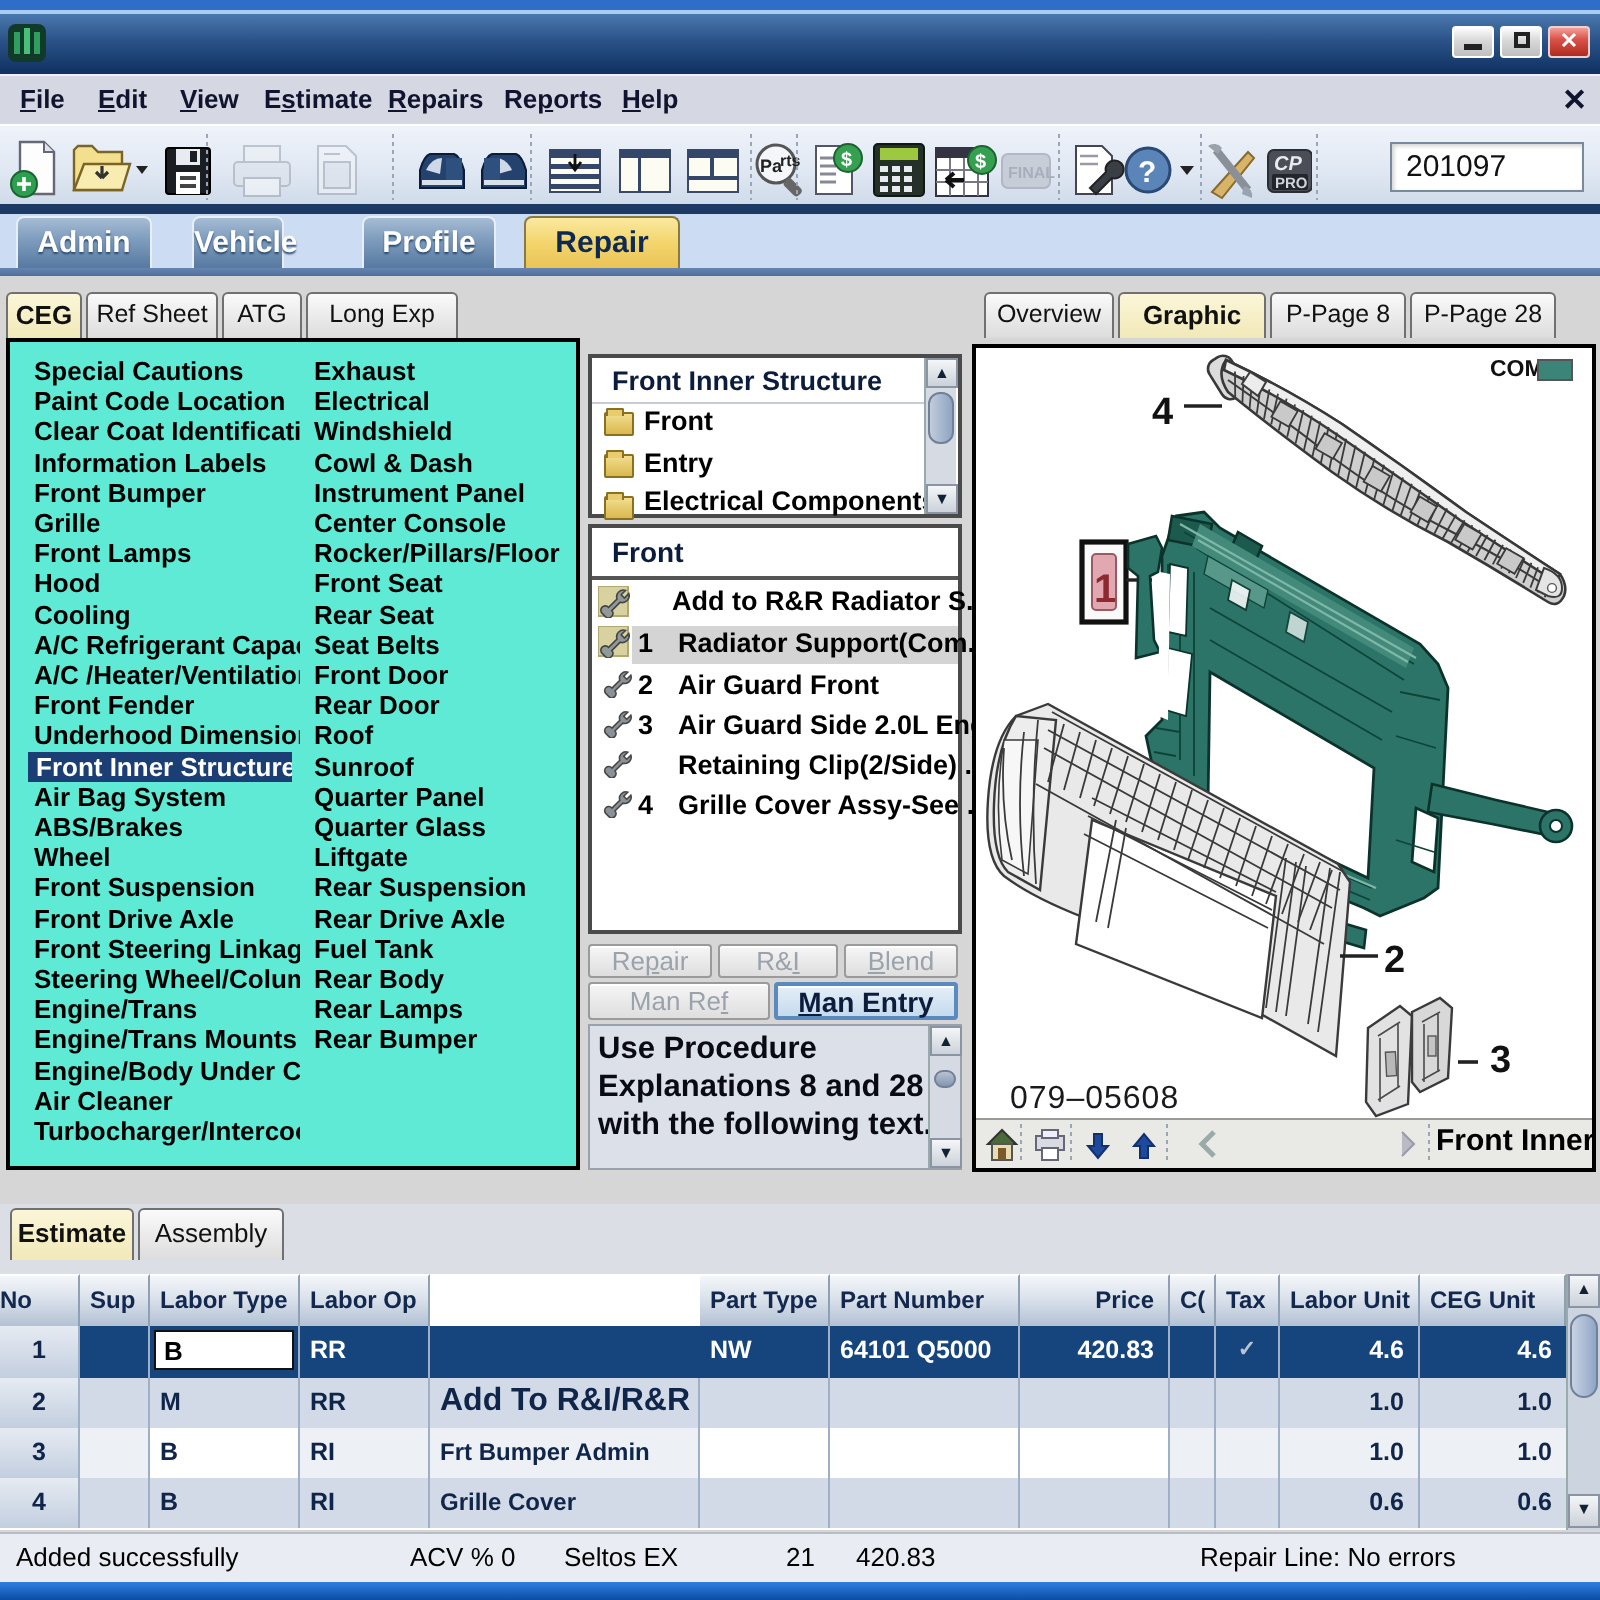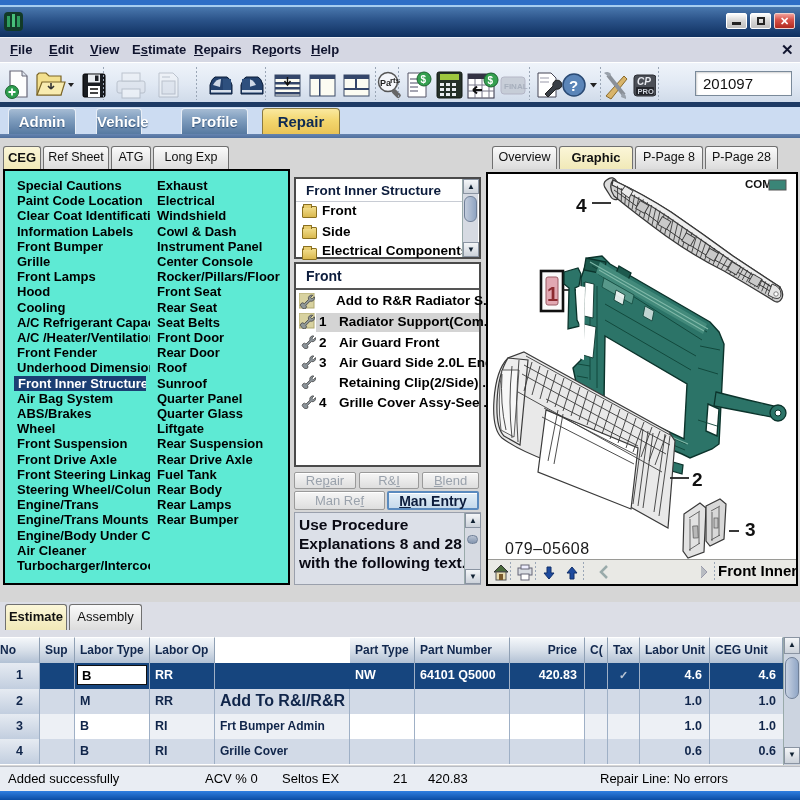--- a/index.html
+++ b/index.html
@@ -259,21 +259,21 @@
     <div class="a lcol" style="left:152px;width:128px">Exhaust<br>Electrical<br>Windshield<br>Cowl &amp; Dash<br>Instrument Panel<br>Center Console<br>Rocker/Pillars/Floor<br>Front Seat<br>Rear Seat<br>Seat Belts<br>Front Door<br>Rear Door<br>Roof<br>Sunroof<br>Quarter Panel<br>Quarter Glass<br>Liftgate<br>Rear Suspension<br>Rear Drive Axle<br>Fuel Tank<br>Rear Body<br>Rear Lamps<br>Rear Bumper</div>
     <div class="a" id="lsel">Front Inner Structure</div>
   </div>
 
   <div class="a midbox" style="left:294px;top:39px;width:187px;height:82px">
     <div class="a mhead">Front Inner Structure</div>
     <div class="a" style="left:0;top:22px;width:166px;height:1px;background:#c8ccd4"></div>
     <div class="folder" style="left:6px;top:27px"></div>
         <div class="a fitem" style="left:26px;top:24px">Front</div>
     <div class="folder" style="left:6px;top:48px"></div>
-        <div class="a fitem" style="left:26px;top:45px">Side</div>
+        <div class="a fitem" style="left:26px;top:45px">Entry</div>
     <div class="folder" style="left:6px;top:69px"></div>
         <div class="a fitem" style="left:26px;top:64px">Electrical Components</div>
     <div class="a sb" style="left:166px;top:0;height:78px">
       <div class="a sbarr" style="left:0;top:0">▲</div>
       <div class="a sbth" style="top:17px;height:26px"></div>
       <div class="a sbarr" style="left:0;top:63px">▼</div>
     </div>
   </div>
 
   <div class="a midbox" style="left:294px;top:124px;width:187px;height:205px">

